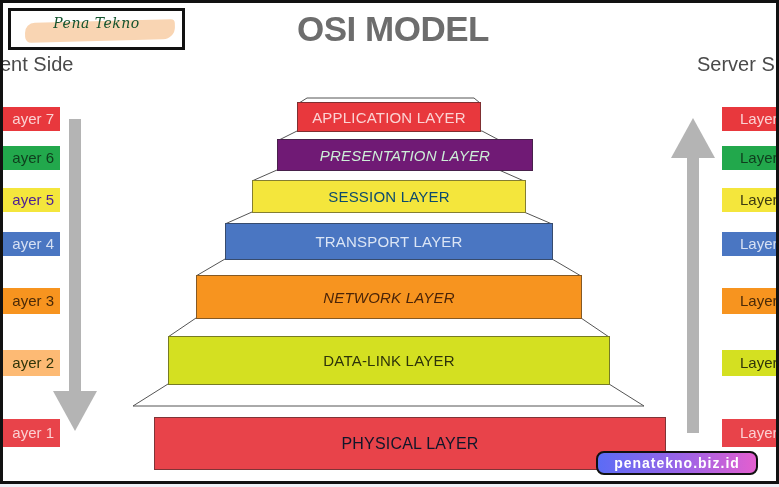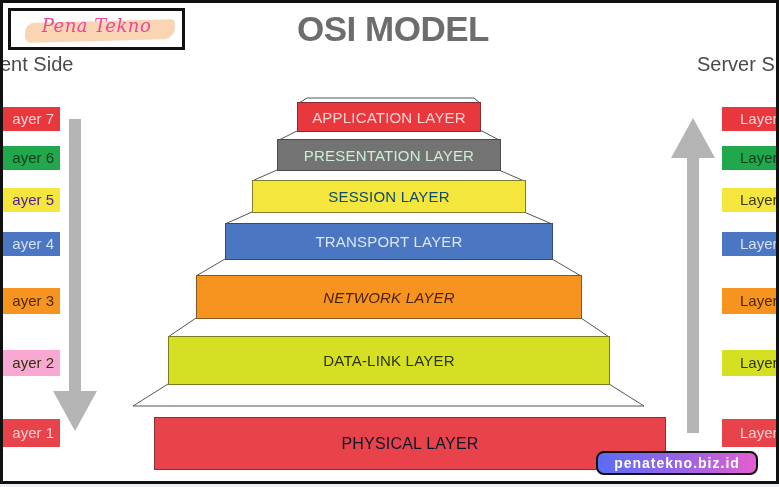--- a/index.html
+++ b/index.html
@@ -17,22 +17,22 @@
   .logo {
     position: absolute; left: 5px; top: 5px; width: 177px; height: 42px;
     border: 3px solid #111; background: #fff; box-sizing: border-box;
   }
   .logo .brush {
     position: absolute; left: 14px; top: 10px; width: 150px; height: 20px;
     background: #f9d5b3; border-radius: 10px 4px 12px 6px; transform: rotate(-1.5deg);
   }
   .logo .text {
     position: absolute; left: 0; right: 0; top: 4px; text-align: center;
-    font-family: "DejaVu Serif", serif; font-style: italic; font-size: 18px;
-    color: #ec4899; letter-spacing: 0.5px;
+    font-family: "DejaVu Serif", serif; font-style: italic; font-size: 14px;
+    color: #14532d; letter-spacing: 0.5px;
   }
 
   .title {
     position: absolute; left: 280px; top: 6px; width: 220px; text-align: center;
     font-size: 35px; font-weight: bold; color: #6d6d6d; letter-spacing: -0.5px;
   }
   .side-title {
     position: absolute; top: 50px; font-size: 20px; color: #4a4a4a; white-space: nowrap;
   }
 
@@ -74,21 +74,21 @@
 
   <div class="title">OSI MODEL</div>
   <div class="side-title" style="left:-3px;">ent Side</div>
   <div class="side-title" style="left:694px;">Server S</div>
 
   <div class="tag left" style="top:104px;background:#e8383d;color:#fbd2d2;">ayer 7</div>
   <div class="tag left" style="top:143px;background:#22a84c;color:#0f3d1d;">ayer 6</div>
   <div class="tag left" style="top:185px;background:#f4e63c;color:#4c1d95;">ayer 5</div>
   <div class="tag left" style="top:229px;background:#4a76c2;color:#d6e0f3;padding-left:8px;">ayer 4</div>
   <div class="tag left" style="top:285px;height:26px;line-height:26px;background:#f7941f;color:#4a2a08;">ayer 3</div>
-  <div class="tag left" style="top:347px;height:26px;line-height:26px;background:#f9a8d4;color:#30350a;">ayer 2</div>
+  <div class="tag left" style="top:347px;height:26px;line-height:26px;background:#fdba74;color:#30350a;">ayer 2</div>
   <div class="tag left" style="top:416px;height:28px;line-height:28px;background:#e8434a;color:#fbd0d2;">ayer 1</div>
 
   <div class="tag right" style="top:104px;background:#e8383d;color:#fbd2d2;">Layer</div>
   <div class="tag right" style="top:143px;background:#22a84c;color:#0f3d1d;">Layer</div>
   <div class="tag right" style="top:185px;background:#f4e63c;color:#3d3a10;">Layer</div>
   <div class="tag right" style="top:229px;background:#4a76c2;color:#d6e0f3;">Layer</div>
   <div class="tag right" style="top:285px;height:26px;line-height:26px;background:#f7941f;color:#4a2a08;">Layer</div>
   <div class="tag right" style="top:347px;height:26px;line-height:26px;background:#d4e021;color:#30350a;">Layer</div>
   <div class="tag right" style="top:416px;height:28px;line-height:28px;background:#e8434a;color:#fbd0d2;">Layer</div>
 
@@ -106,21 +106,21 @@
       <polygon points="249,209 521,209 549,221 222,221"></polygon>
       <polygon points="222,256 549,256 578,273 193,273"></polygon>
       <polygon points="193,315 578,315 606,334 165,334"></polygon>
       <polygon points="165,381 606,381 641,403 130,403"></polygon>
     </g>
   </svg>
 
   <div class="bar" style="left:294px;top:99px;width:184px;height:30px;background:#e8383d;color:#fbd3d3;">
     <span>APPLICATION LAYER</span>
   </div>
-  <div class="bar" style="left:274px;top:136px;width:224px;height:32px;background:#737373;color:#cdeed7;">
+  <div class="bar" style="left:274px;top:136px;width:256px;height:32px;background:#701a75;color:#cdeed7;font-style:italic;">
     <span>PRESENTATION LAYER</span>
   </div>
   <div class="bar" style="left:249px;top:177px;width:274px;height:33px;background:#f4e63c;color:#0c4a6e;">
     <span>SESSION LAYER</span>
   </div>
   <div class="bar" style="left:222px;top:220px;width:328px;height:37px;background:#4a76c2;color:#dbe5f5;">
     <span>TRANSPORT LAYER</span>
   </div>
   <div class="bar" style="left:193px;top:272px;width:386px;height:44px;background:#f7941f;color:#4a2408;font-style:italic;">
     <span>NETWORK LAYER</span>

